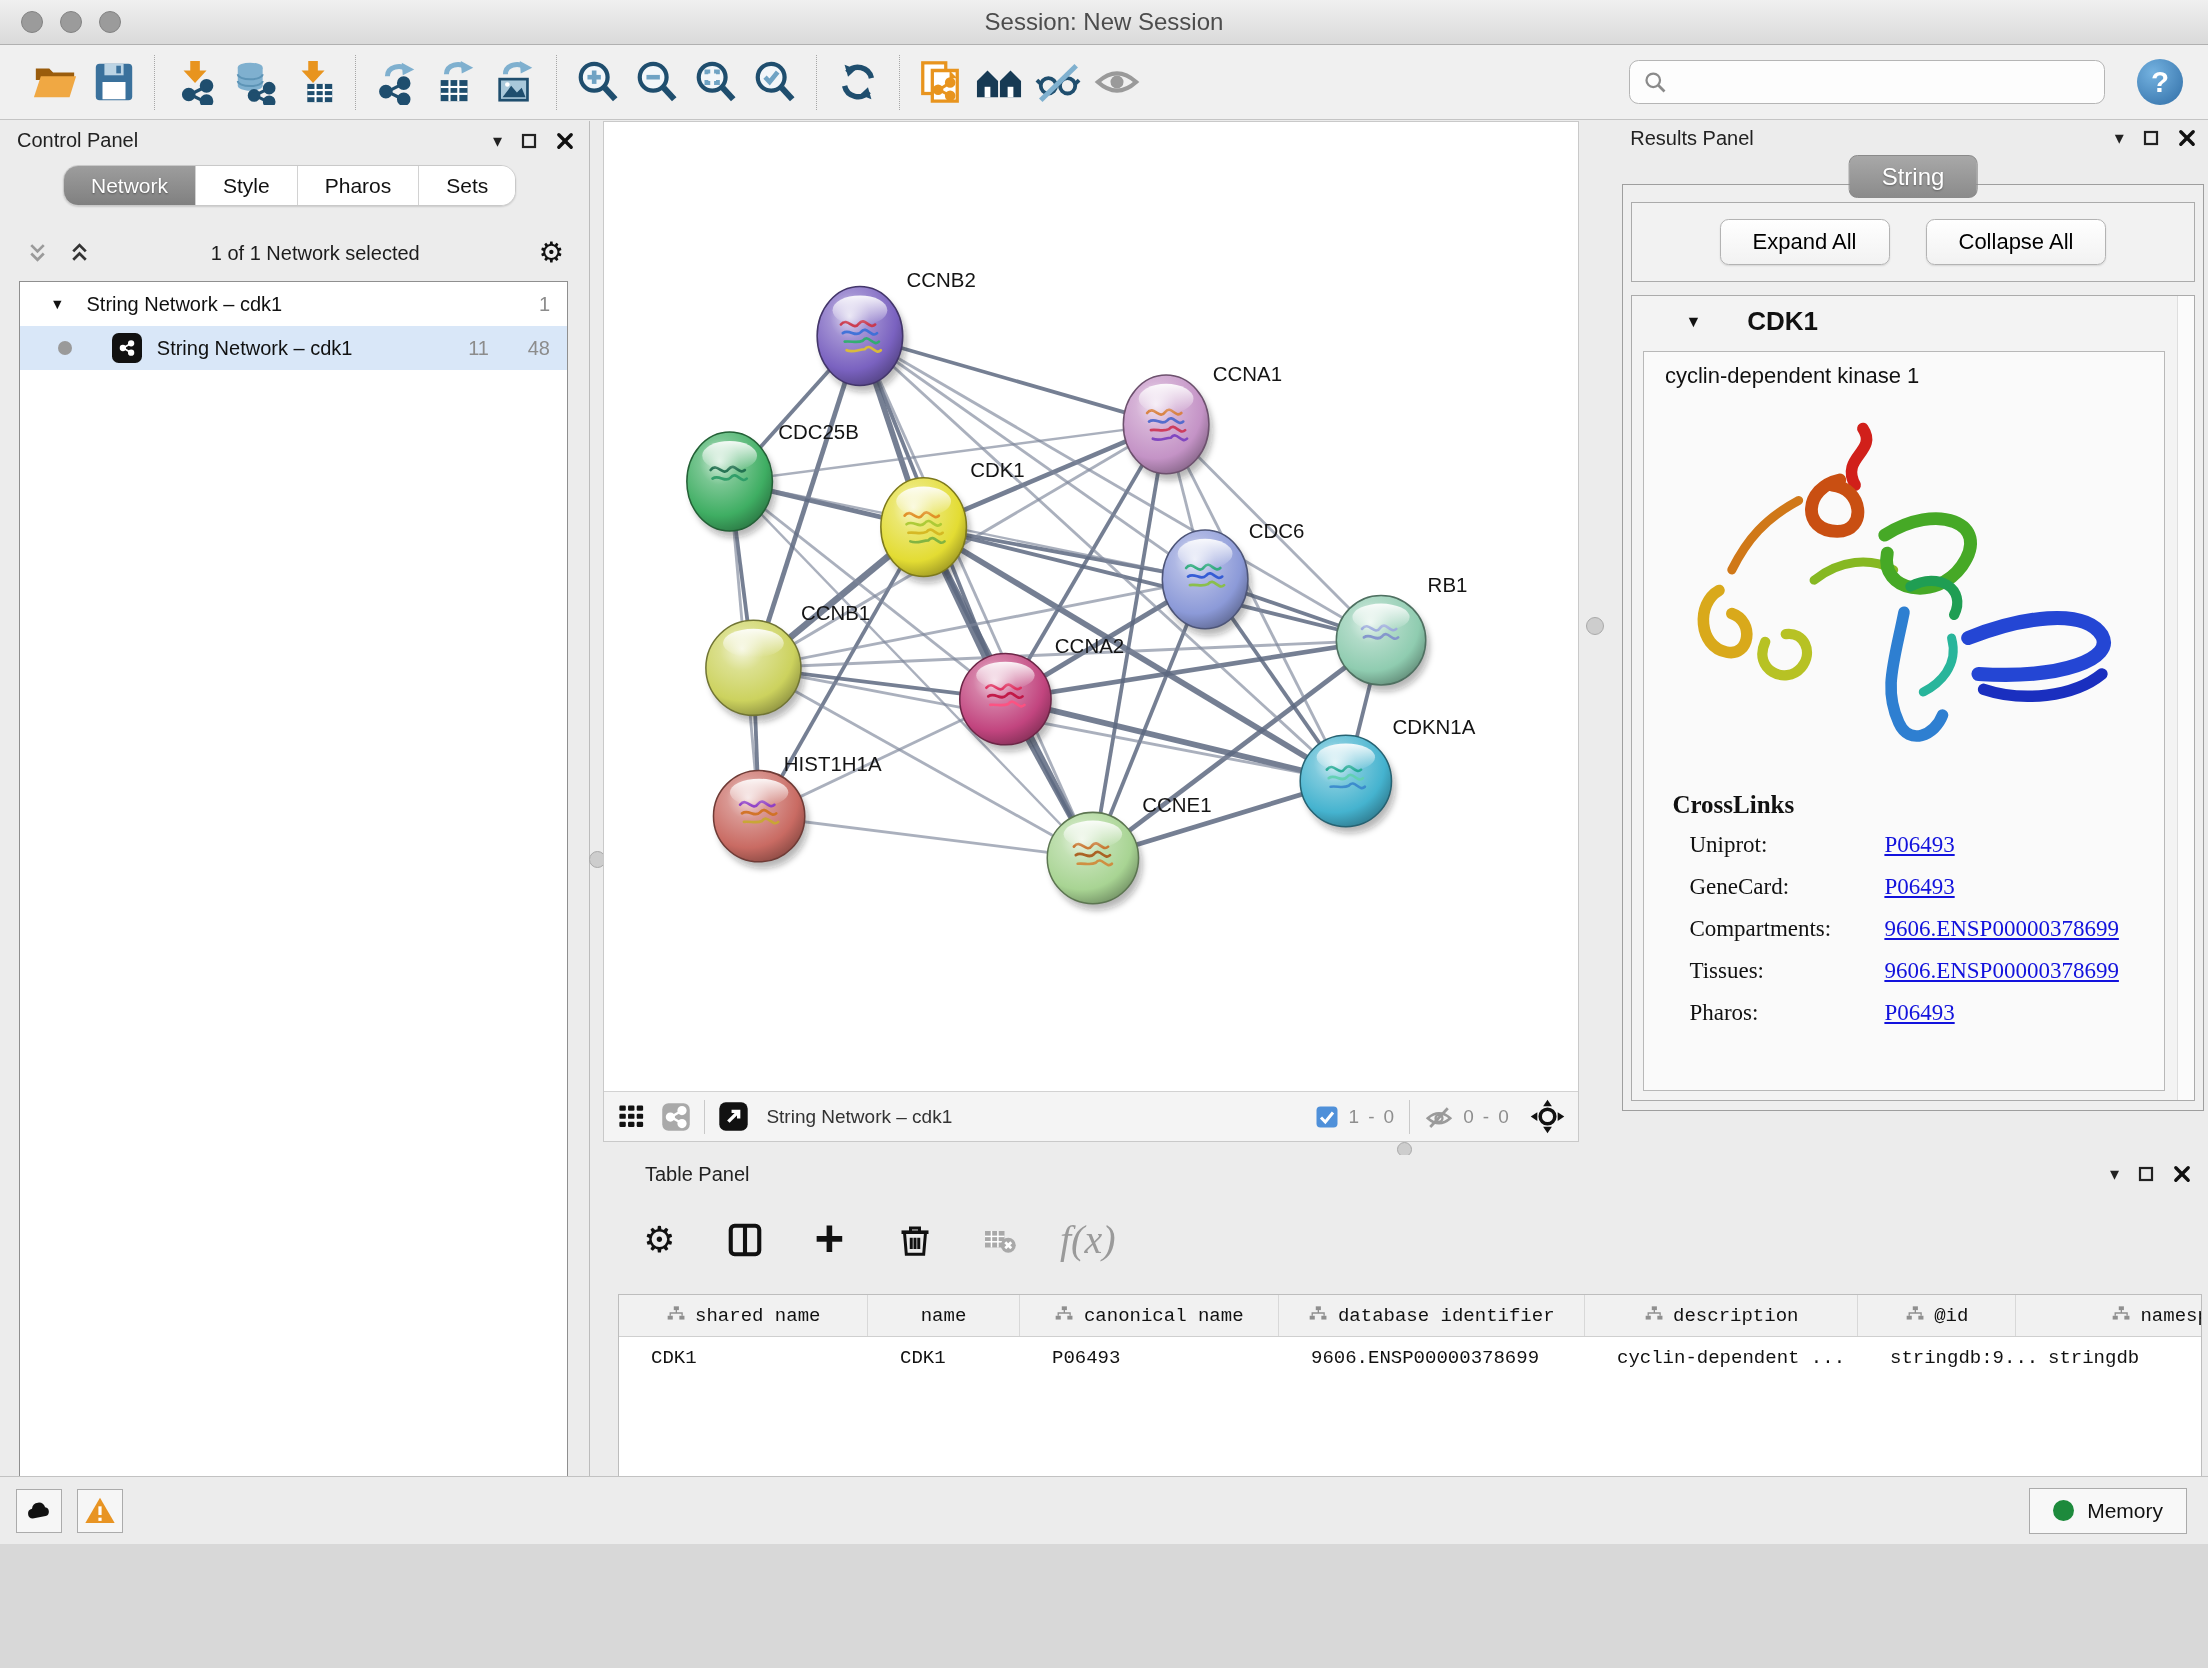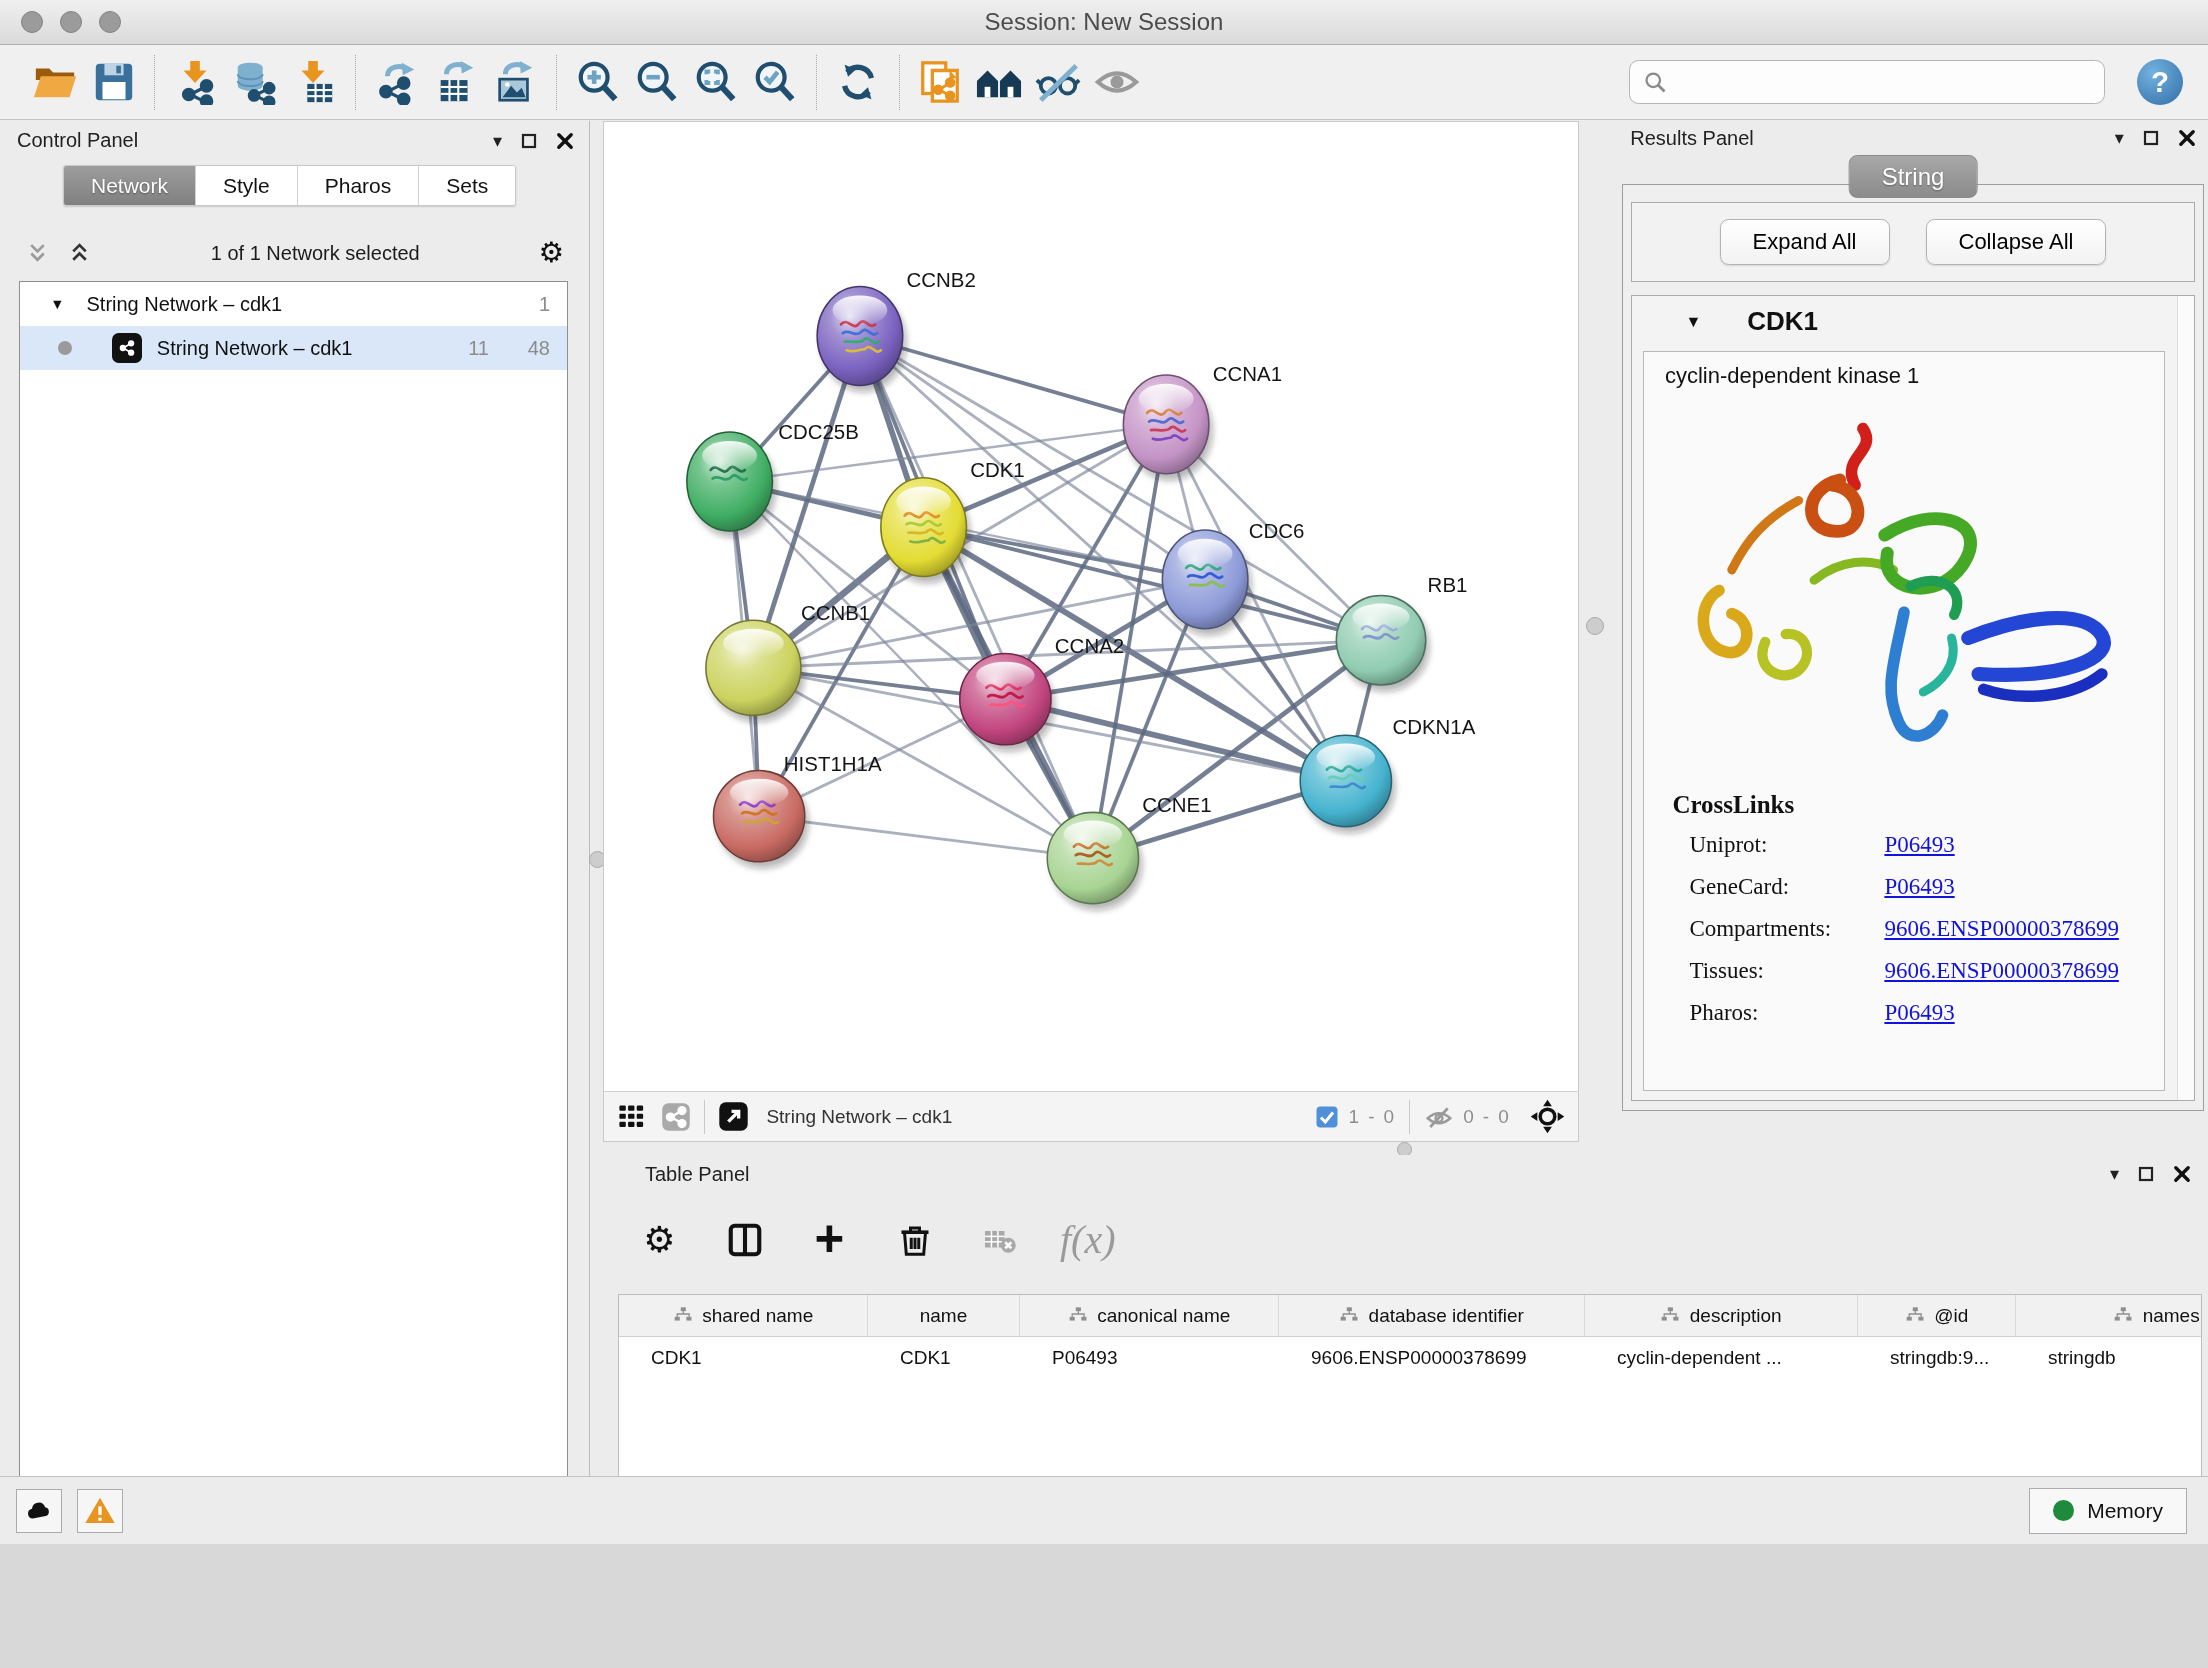--- a/index.html
+++ b/index.html
@@ -25,21 +25,21 @@
     background:radial-gradient(circle at 35% 30%,#74b2e0,#2f6da6);color:#fff;font-size:29.5px;font-weight:bold;
     display:flex;align-items:center;justify-content:center;}
   
   .panel-title{font-size:20px;color:#222;}
   .panel-controls{display:flex;align-items:center;gap:19px;}
   .pc-caret{font-size:18px;color:#222;}
   
   .control-panel{position:absolute;left:0;top:121px;width:590px;height:1481px;background:#ececec;
     border-right:1px solid #bcbcbc;box-sizing:border-box;}
   .cp-head{position:absolute;top:7.6px;left:17px;right:15px;display:flex;align-items:flex-end;}
-  .cp-tabs{position:absolute;top:44px;left:63px;display:flex;border:1px solid #c9c9c9;border-radius:3px;
+  .cp-tabs{position:absolute;top:44px;left:63px;display:flex;border:1px solid #c9c9c9;border-radius:15px;
     overflow:hidden;background:#fff;box-shadow:0 1px 1.9px rgba(0,0,0,.15);}
   .cp-tab{padding:7.6px 27px;font-size:21px;background:#fff;border-right:1px solid #d2d2d2;}
   .cp-tab:last-child{border-right:none;}
   .cp-tab.sel{background:linear-gradient(#9d9d9d,#808080);color:#fff;text-shadow:0 1px 1.9px rgba(0,0,0,.4);}
   .cp-toolrow{position:absolute;top:110px;left:25px;right:25px;height:44px;display:flex;align-items:center;}
   .cp-status{flex:1;text-align:center;font-size:20px;color:#1c1c1c;}
   .cp-tree{position:absolute;top:160px;left:19px;right:21px;bottom:34px;background:#fff;border:1px solid #8f8f8f;}
   .tree-row{display:flex;align-items:center;height:44px;font-size:20px;}
   .tree-row.sel{background:#d9e7f8;}
   .tree-caret{width:28.5px;text-align:center;font-size:14.3px;margin-left:23px;}
@@ -82,21 +82,21 @@
   .cl-grid{display:grid;grid-template-columns:195px auto;row-gap:16px;padding-left:17px;font-size:23px;}
   .cl-link{color:#1212dd;text-decoration:underline;}
   .rp-scroll{position:absolute;top:0;right:0;bottom:0;width:16px;background:#fbfbfb;border-left:1px solid #dedede;}
   
   .table-panel{position:absolute;left:603px;top:1155px;right:0;height:447px;background:#ececec;}
   .tp-head{position:absolute;top:7.6px;left:42px;right:17px;display:flex;align-items:center;}
   .tp-toolbar{position:absolute;top:51px;left:32px;height:67px;display:flex;align-items:center;gap:36px;}
   .tp-toolbar .ticon{display:flex;align-items:center;justify-content:center;width:49px;height:49px;}
   .fx{font-family:"Liberation Serif",serif;font-style:italic;font-size:40px;color:#9a9a9a;}
   .tp-table{position:absolute;top:139px;left:15px;right:5.7px;height:240px;background:#fff;
-    border:1px solid #bdbdbd;overflow:hidden;}
+    border:1px solid #bdbdbd;overflow:hidden;font-family:Liberation Mono, monospace;}
   .tp-hrow{display:flex;height:41px;background:#f1f1f1;border-bottom:1px solid #cfcfcf;}
   .tp-hcell{display:flex;align-items:center;justify-content:center;gap:9.5px;font-size:19px;
     border-right:1px solid #d8d8d8;box-sizing:border-box;flex:0 0 auto;}
   .tp-drow{display:flex;height:41px;background:#fff;}
   .tp-dcell{font-size:19px;display:flex;align-items:center;padding-left:32px;box-sizing:border-box;flex:0 0 auto;}
   .tp-hscroll{position:absolute;left:5.7px;bottom:3.8px;height:14.3px;right:5.7px;background:#f6f6f6;border-radius:7.6px;}
   .tp-hthumb{position:absolute;left:3.8px;top:1px;height:12.4px;width:164px;background:#c2c2c2;border-radius:6.7px;}
   .tp-tabs{position:absolute;bottom:9.5px;left:0;right:0;display:flex;justify-content:center;}
   .tp-tabs .grp{display:flex;border:1px solid #c9c9c9;border-radius:8.6px;overflow:hidden;
     box-shadow:0 1px 1.9px rgba(0,0,0,.15);}

